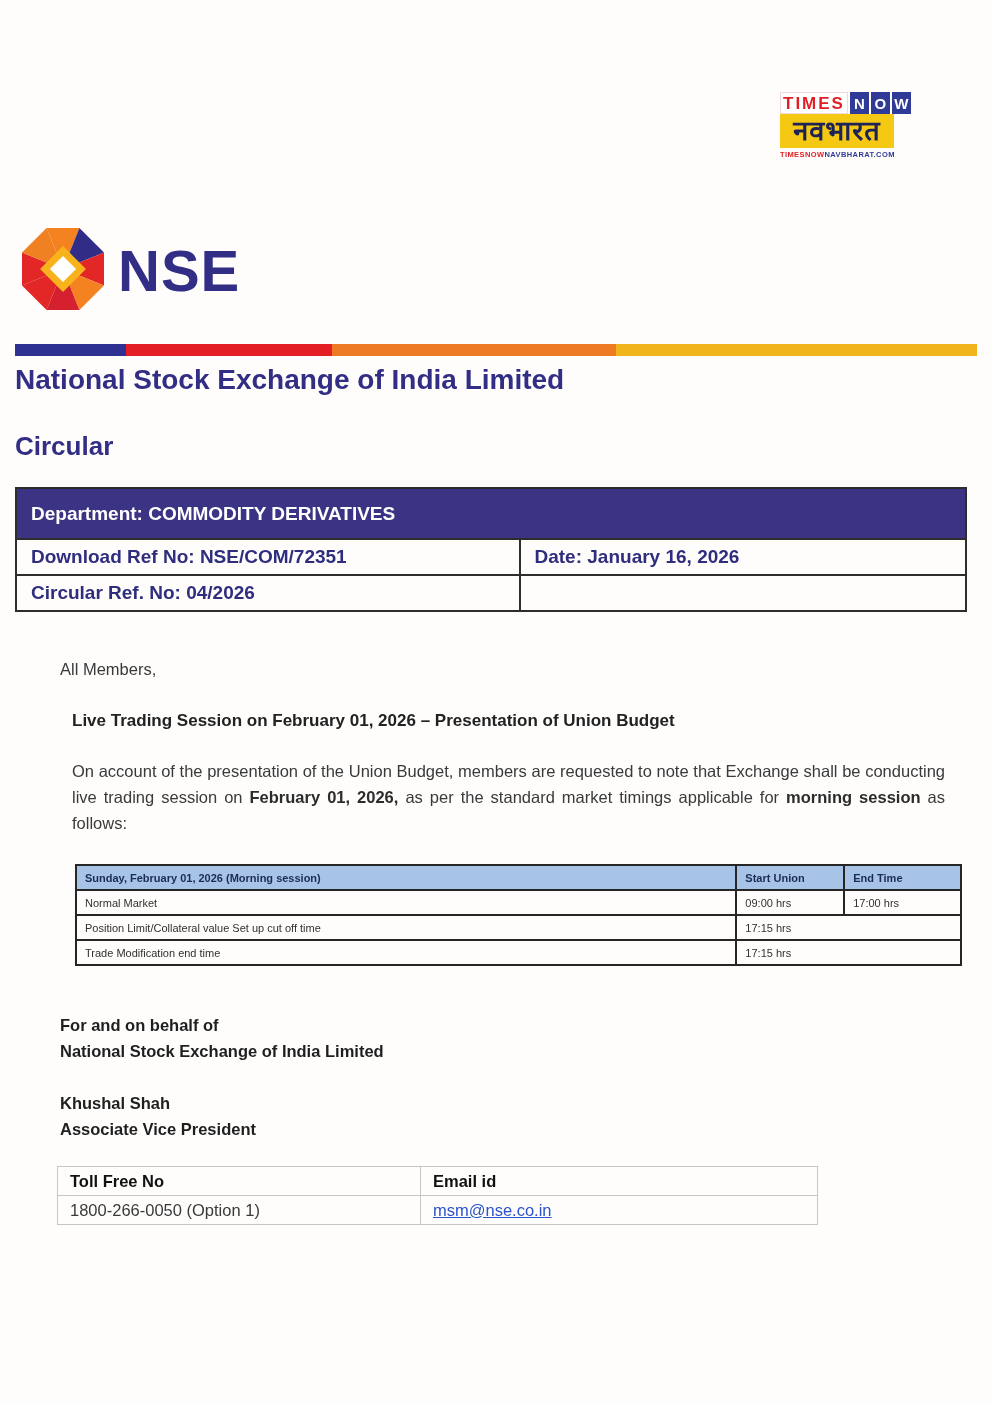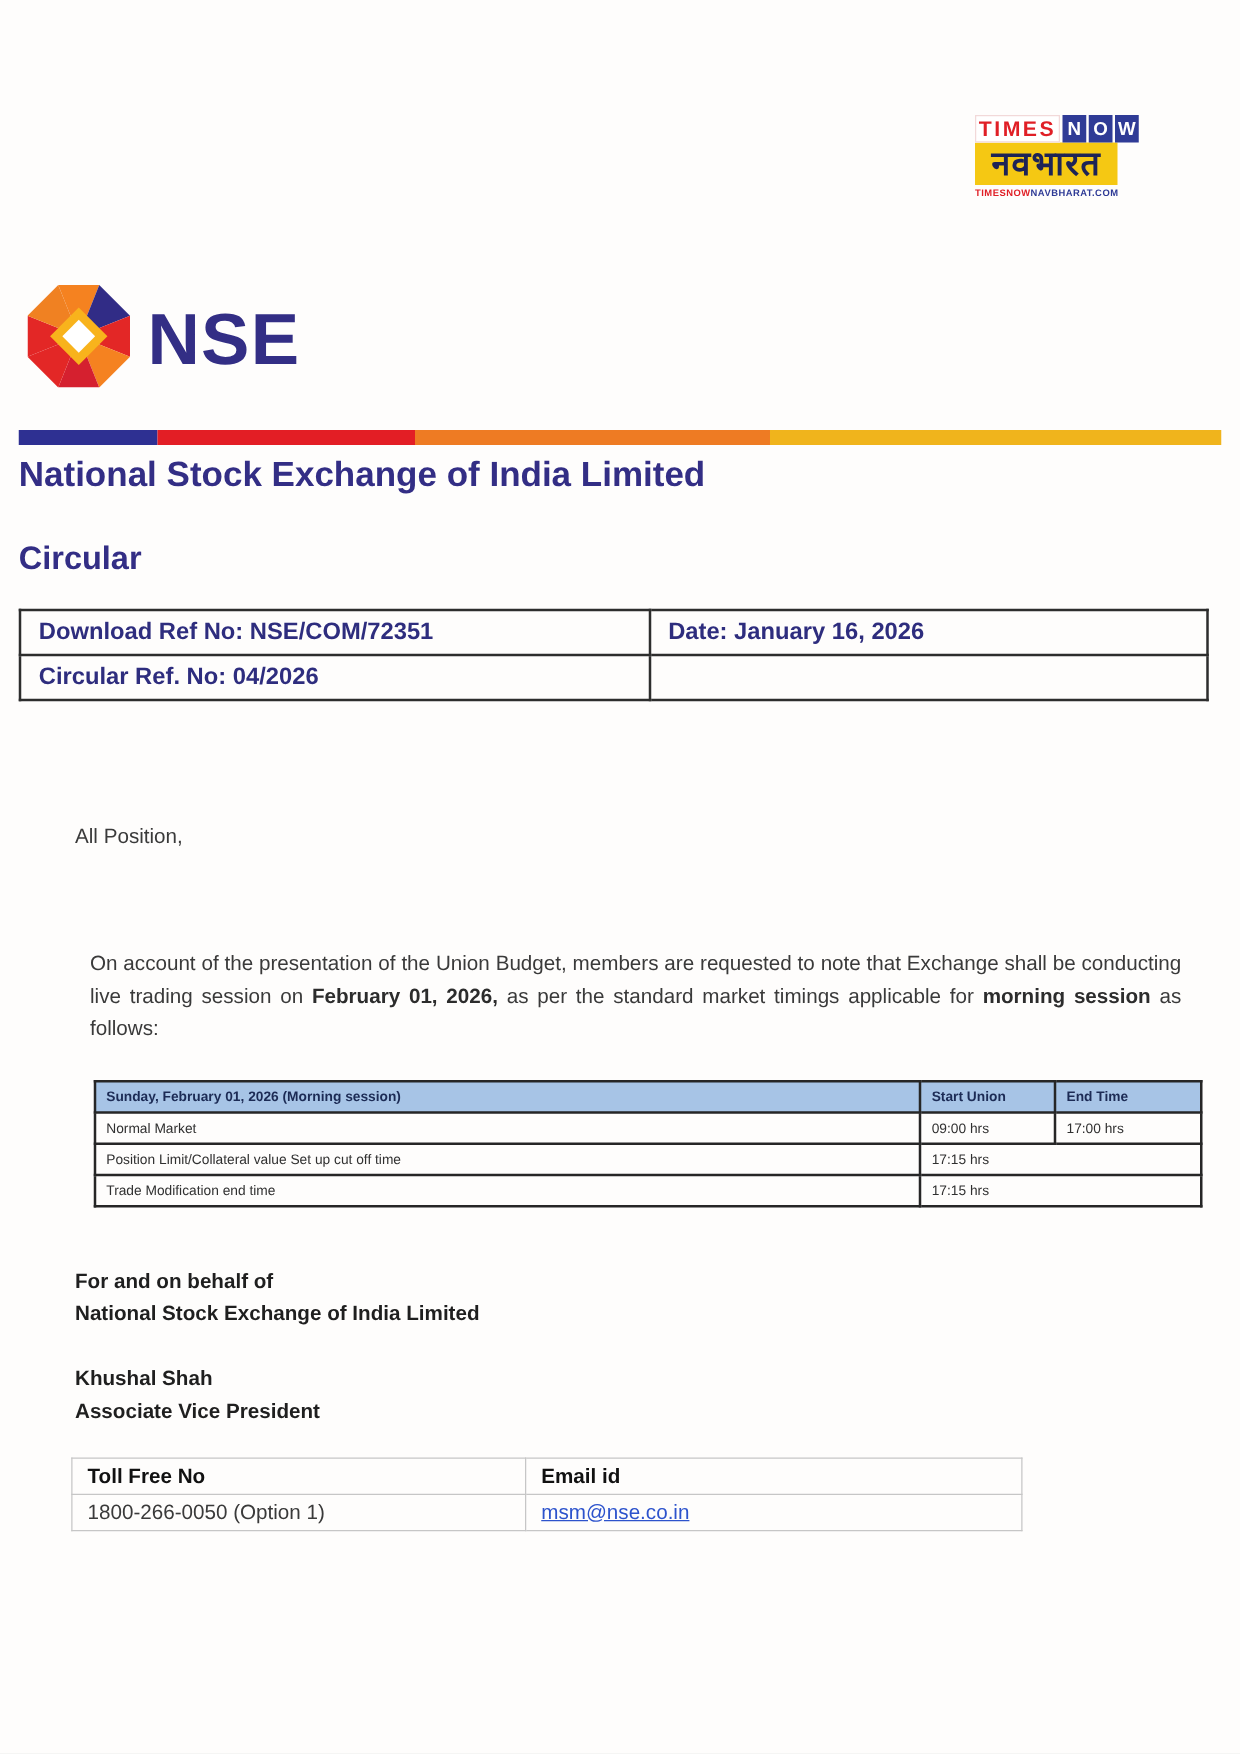--- a/index.html
+++ b/index.html
@@ -146,32 +146,36 @@
     <span class="seg2"></span>
     <span class="seg3"></span>
     <span class="seg4"></span>
   </div>
 
   <div class="org-title">National Stock Exchange of India Limited</div>
   <div class="doc-type">Circular</div>
 
   <table class="meta-table">
     <tbody>
+        <tr class="dept-row">
+      <td colspan="2">Department: COMMODITY DERIVATIVES</td>
+    </tr>
     <tr>
       <td class="col-left">Download Ref No: NSE/COM/72351</td>
       <td>Date: January 16, 2026</td>
     </tr>
     <tr>
       <td class="col-left">Circular Ref. No: 04/2026</td>
       <td></td>
     </tr>
   </tbody>
     </table>
 
-  <div class="salutation">All Position,</div>
+  <div class="salutation">All Members,</div>
+  <div class="subject">Live Trading Session on February 01, 2026 – Presentation of Union Budget</div>
   <div class="para"><span>On account of the presentation of the Union Budget, members are requested to note that Exchange shall be conducting live trading session on </span><b>February 01, 2026,</b><span> as per the standard market timings applicable for </span><b>morning session</b><span> as follows:</span></div>
 
   <table class="timing-table">
     <tbody>
         <tr>
       <th class="col-label">Sunday, February 01, 2026 (Morning session)</th>
       <th class="col-start">Start Union</th>
       <th class="col-end">End Time</th>
     </tr>
     <tr>

